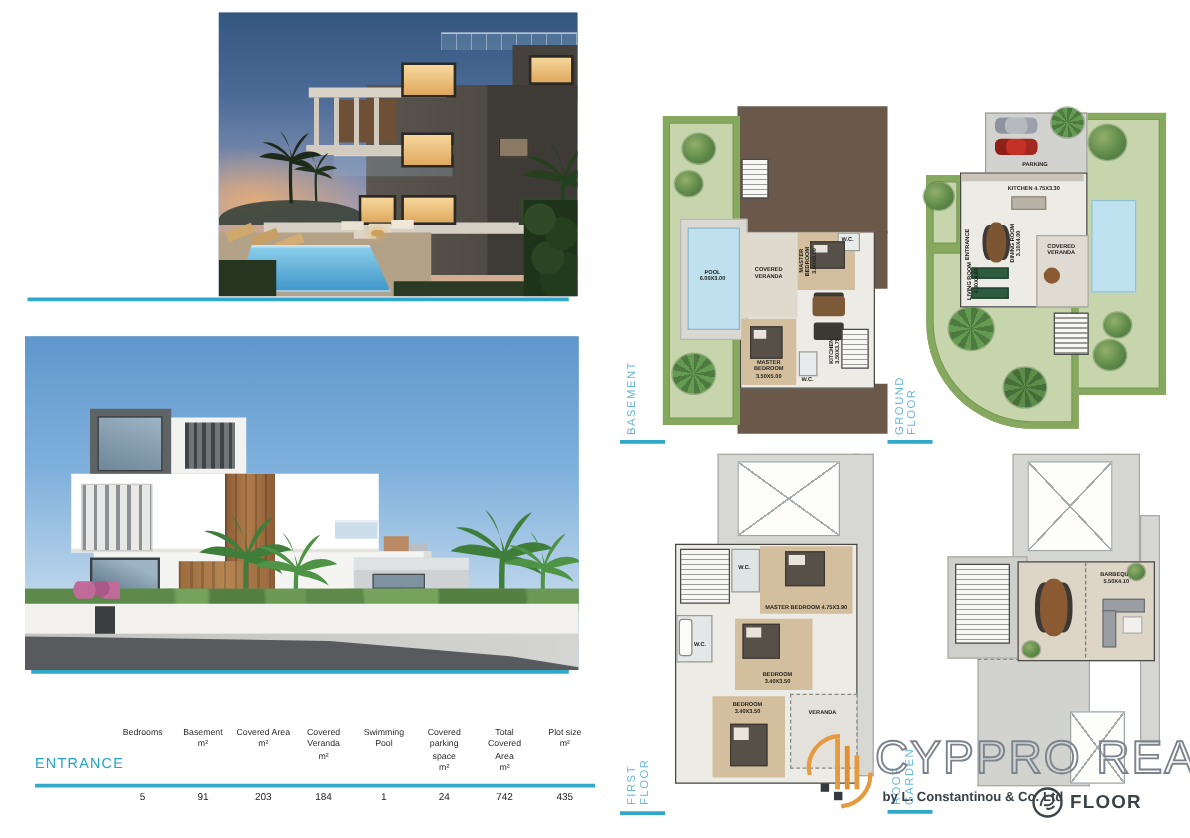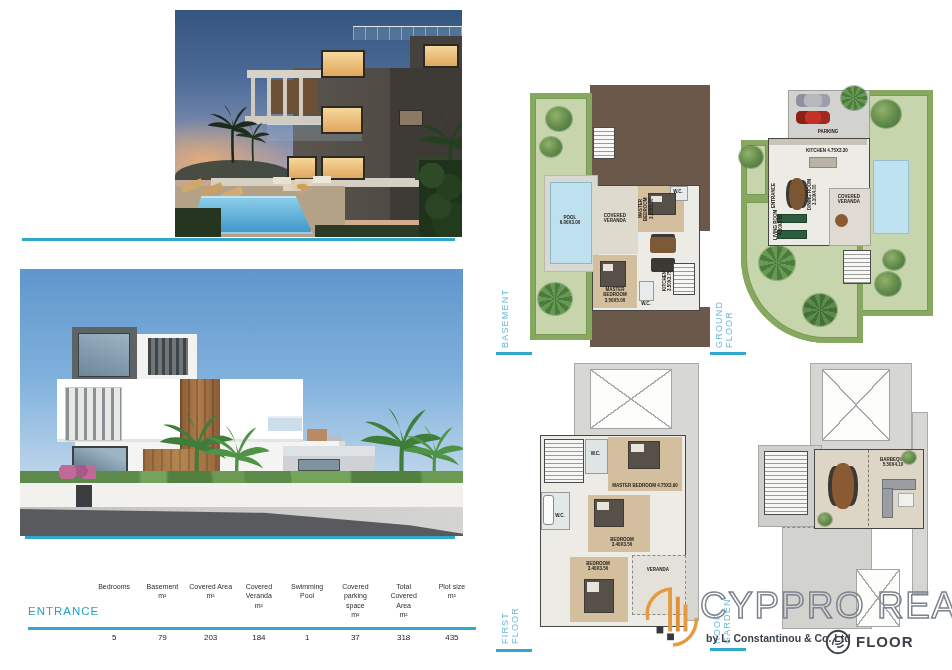--- a/index.html
+++ b/index.html
@@ -209,26 +209,26 @@
       <div>Total
 Covered
 Area
 m²</div>
       <div>Plot size
 m²</div>
     </div>
     <div class="feat-line"></div>
     <div class="feat-values">
       <div>5</div>
-      <div>79</div>
+      <div>91</div>
       <div>203</div>
       <div>184</div>
       <div>1</div>
-      <div>37</div>
-      <div>318</div>
+      <div>24</div>
+      <div>742</div>
       <div>435</div>
     </div>
   </div>
 
   <div class="plan" style="left:530px;top:85px;width:180px;height:262px;">
     <div class="a" style="left:60px;top:0;width:120px;height:102px;background:#6a584a;z-index:1;"></div>
     <div class="a" style="left:60px;top:222px;width:120px;height:40px;background:#6a584a;z-index:1;"></div>
     <div class="a" style="left:166px;top:100px;width:14px;height:46px;background:#6a584a;z-index:1;"></div>
     <div class="garden" style="left:0;top:8px;width:62px;height:247px;"></div>
     <div class="tree" style="left:16px;top:22px;width:26px;height:24px;"></div>

